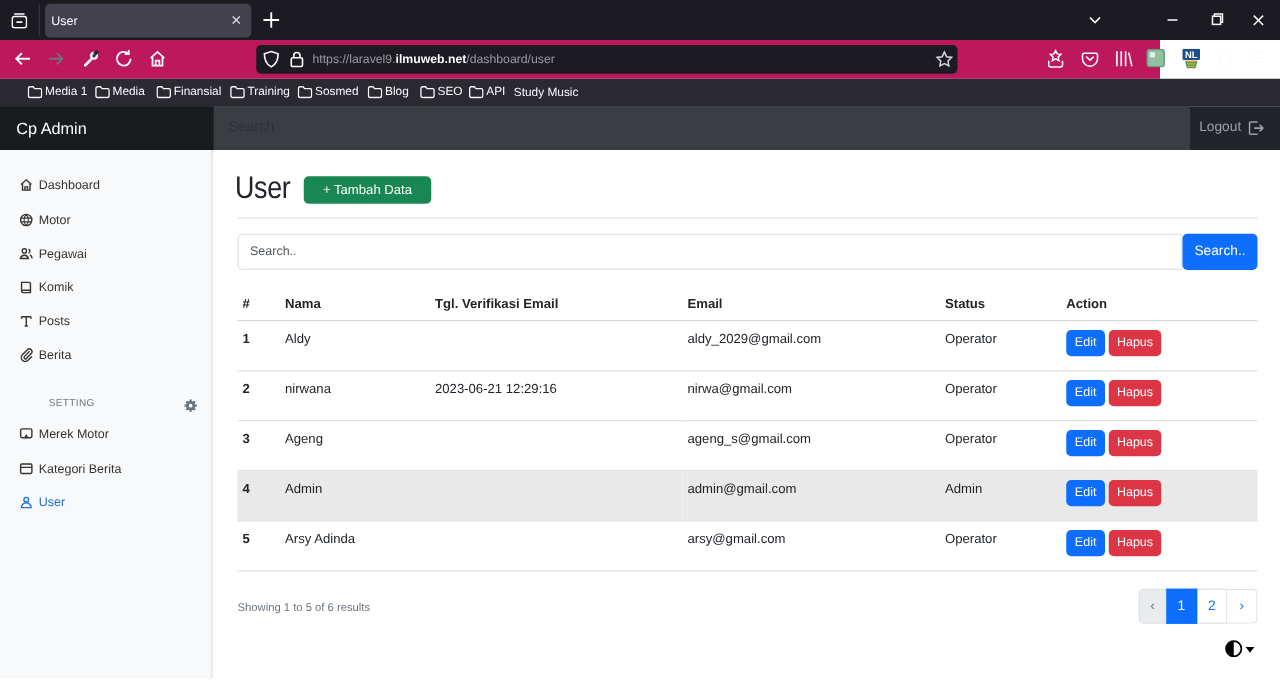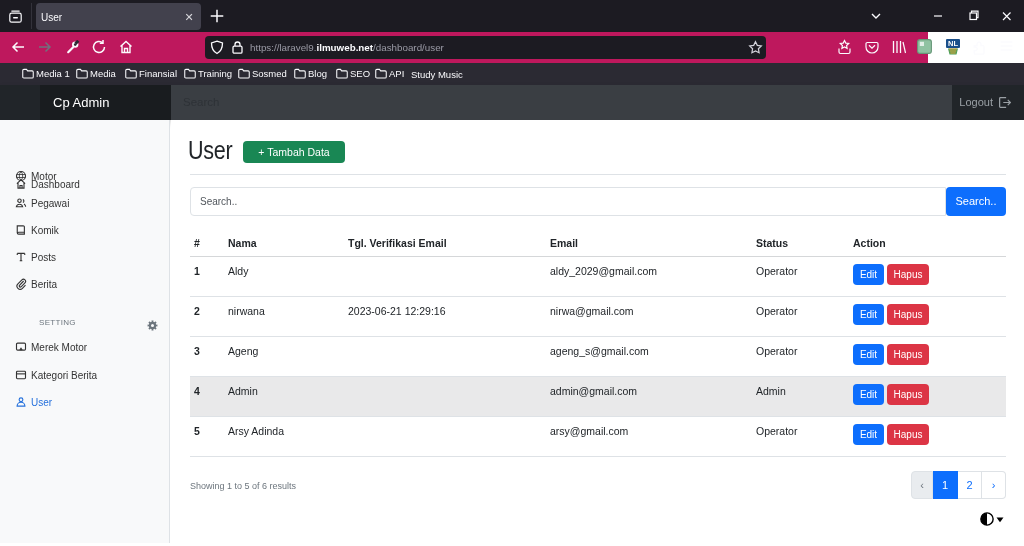--- a/index.html
+++ b/index.html
@@ -19,21 +19,21 @@
 #toolbar { position:absolute; left:0; top:32px; width:928px; height:31px; background:#be185d; }
 .tbico { position:absolute; top:7px; }
 #urlbar { position:absolute; left:205px; top:4px; width:561px; height:23px; background:#1c1b22; border-radius:4px; }
 #urltxt { position:absolute; left:45px; top:6px; font-size:9.8px; color:#9b9ba6; white-space:nowrap; }
 #urltxt b { color:#fbfbfe; font-weight:bold; }
 
 #bmbar { position:absolute; left:0; top:63px; width:1024px; height:22px; background:#2b2a33; color:#fbfbfe; font-size:9.5px; }
 .bm { position:absolute; top:4px; display:flex; align-items:center; gap:2px; height:13px;padding-left:11px; }
 
 #navbar { position:absolute; left:0; top:85px; width:1024px; height:35px; background:#212529; box-shadow:0 3px 6px rgba(0,0,0,.13); }
-#brand { position:absolute; left:0; top:0; width:171px; height:35px; background:#191c1f; color:#fff; font-size:13px; line-height:35px; padding-left:13px;margin-left:40px; }
+#brand { position:absolute; left:0; top:0; width:171px; height:35px; background:#191c1f; color:#fff; font-size:13px; line-height:35px; padding-left:13px; }
 #navsearch { position:absolute; left:171px; top:0; width:781px; height:35px; background:#3a3e43; color:#2e3237; font-size:11.5px; line-height:35px; padding-left:12px; }
 #logout { position:absolute; right:13px; top:0; height:35px; color:#9aa0a5; font-size:11px; line-height:35px; display:flex; align-items:center; gap:5px; }
 
 #sidebar { position:absolute; left:0; top:120px; width:170px; height:423px; background:#f8f9fa; border-right:1px solid #dee2e6; }
 .sitem { position:absolute; left:15px; display:flex; align-items:center; gap:4px; font-size:10px; color:#333; }
 .sitem svg { flex:none; }
 #setting { position:absolute; left:13px; top:318px; font-size:8px; color:#6c757d; letter-spacing:.3px;padding-left:26px; }
 #gear { position:absolute; left:147px; top:317px; color:#6c757d; }
 
 #main { position:absolute; left:171px; top:120px; width:853px; height:426px; background:#fff; }
@@ -216,21 +216,21 @@
       <span>Logout</span>
     <svg width="13" height="13" viewBox="0 0 16 16" fill="none" stroke="#9aa0a5" stroke-width="1.5">
         <path d="M10 2 H3 a1 1 0 0 0-1 1 v10 a1 1 0 0 0 1 1 h7"></path>
         <path d="M6.5 8 H15 M12 4.8 L15.2 8 12 11.2"></path>
       </svg>
   </div>
 </div>
 
 <div id="sidebar"></div>
 <div id="sideitems">
-    <div class="sitem" style="top: 142px; color: rgb(51, 51, 51); margin-top: 36px;">
+    <div class="sitem" style="top: 142px; color: rgb(51, 51, 51);">
       <svg width="12" height="12" viewBox="0 0 16 16" stroke="#333" stroke-width="1.5" fill="none">
         <path d="M2.5 7.5 L8 2.5 l5.5 5 M4 6.5 V13.5 h8 V6.5 M6.6 13.5 V10 h2.8 v3.5" fill="none"></path>
       </svg>
       <span>Dashboard</span>
     </div>
     <div class="sitem" style="top: 170px; color: rgb(51, 51, 51);">
       <svg width="12" height="12" viewBox="0 0 16 16" stroke="#333" stroke-width="1.5" fill="none">
         <circle cx="8" cy="8" r="6" fill="none"></circle>
         <path d="M8 2 a9 9 0 0 0 0 12 M8 2 a9 9 0 0 1 0 12 M2.2 6 h11.6 M2.2 10 h11.6" fill="none" stroke-width="1.1"></path>
       </svg>

